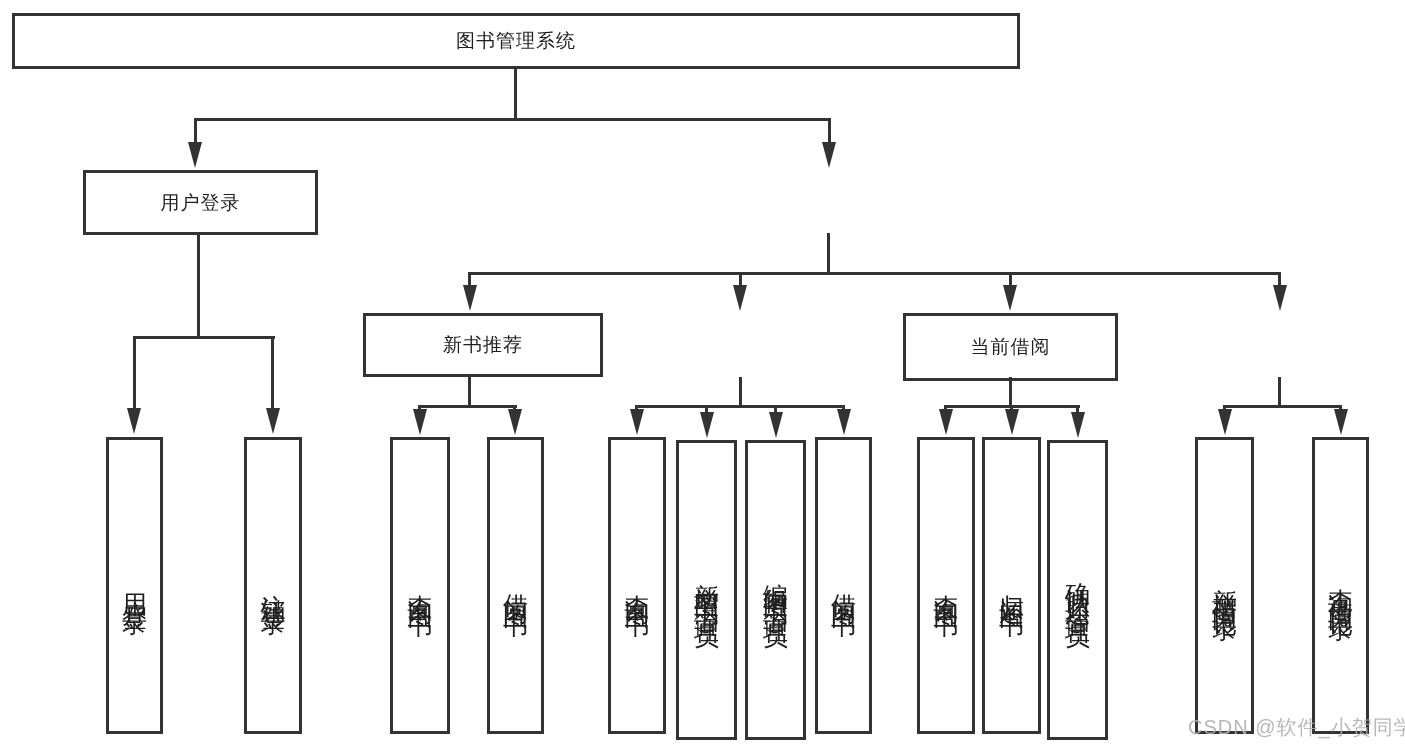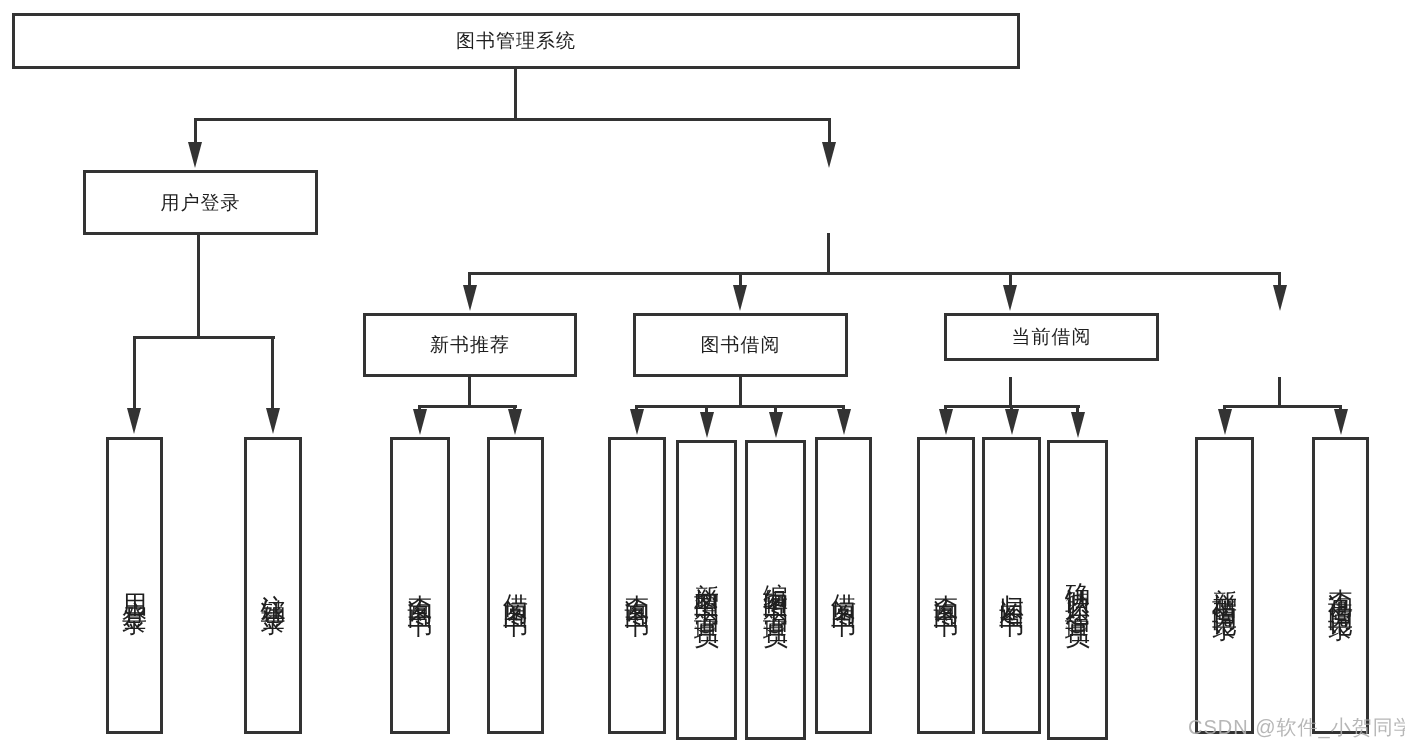--- a/index.html
+++ b/index.html
@@ -66,27 +66,24 @@
   <div class="hl" style="left:469px;top:272px;width:812px"></div>
   <div class="vl" style="left:468px;top:272px;height:15px"></div>
   <div class="ah" style="left:463px;top:285px"></div>
   <div class="vl" style="left:739px;top:272px;height:15px"></div>
   <div class="ah" style="left:733px;top:285px"></div>
   <div class="vl" style="left:1009px;top:272px;height:15px"></div>
   <div class="ah" style="left:1003px;top:285px"></div>
   <div class="vl" style="left:1278px;top:272px;height:15px"></div>
   <div class="ah" style="left:1273px;top:285px"></div>
 
-  <div class="box" style="left:363px;top:313px;width:214px;height:64px">
+  <div class="box" style="left:363px;top:313px;width:240px;height:64px">
     <span class="hlabel">新书推荐</span>
   </div>
-  <div class="box" style="left:633px;top:313px;width:215px;height:64px">
-    <span class="hlabel">图书借阅</span>
-  </div>
-  <div class="box" style="left:944px;top:313px;width:215px;height:48px">
+  <div class="box" style="left:903px;top:313px;width:215px;height:68px">
     <span class="hlabel">当前借阅</span>
   </div>
 
   <div class="vl" style="left:468px;top:377px;height:28px"></div>
   <div class="hl" style="left:419px;top:405px;width:98px"></div>
   <div class="vl" style="left:418px;top:405px;height:8px"></div>
   <div class="ah" style="left:413px;top:409px"></div>
   <div class="vl" style="left:513px;top:405px;height:8px"></div>
   <div class="ah" style="left:508px;top:409px"></div>
 

